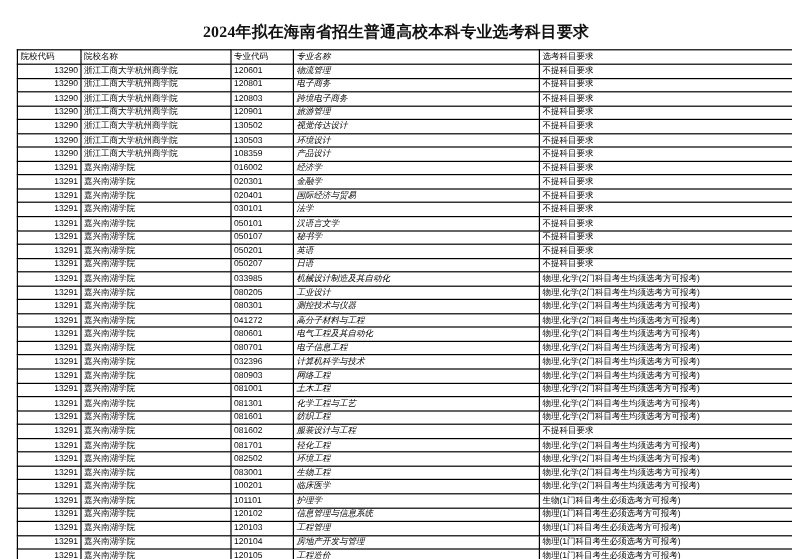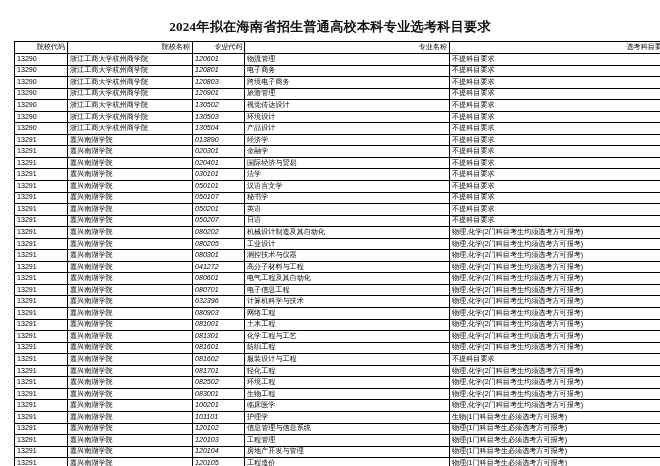--- a/index.html
+++ b/index.html
@@ -50,29 +50,29 @@
     border: 0.6px solid #000000;
     padding: 0 2px;
     height: 10.55px;
     vertical-align: middle;
     overflow: hidden;
     white-space: nowrap;
     font-weight: normal;
     font-family: "Liberation Sans", "DejaVu Sans", sans-serif;
   }
   table.grid thead th {
-    text-align: right;
+    text-align: left;
     font-size: 7.1px;
     height: 11px;
     background: #ffffff;
   }
-  .c-code   { width: 48px;  text-align: left; }
+  .c-code   { width: 48px;  text-align: right; }
   .c-school { width: 120px; text-align: left; margin-top: 40px; }
-  .c-major-code { width: 47px; text-align: left; font-style: italic; }
-  .c-major  { width: 200px; text-align: left; }
+  .c-major-code { width: 47px; text-align: left; }
+  .c-major  { width: 200px; text-align: left; font-style: italic; }
   .c-req    { width: 217px; text-align: left; }
 
   .footer {
     position: absolute;
     left: 0;
     bottom: 9px;
     width: 660px;
     box-sizing: border-box;
     padding: 0 14px;
     display: flex;
@@ -150,28 +150,28 @@
           <tr>
             <td class="c-code">13290</td>
             <td class="c-school">浙江工商大学杭州商学院</td>
             <td class="c-major-code">130503</td>
             <td class="c-major">环境设计</td>
             <td class="c-req">不提科目要求</td>
           </tr>
           <tr>
             <td class="c-code">13290</td>
             <td class="c-school">浙江工商大学杭州商学院</td>
-            <td class="c-major-code">130504</td>
+            <td class="c-major-code">108359</td>
             <td class="c-major">产品设计</td>
             <td class="c-req">不提科目要求</td>
           </tr>
           <tr>
             <td class="c-code">13291</td>
             <td class="c-school">嘉兴南湖学院</td>
-            <td class="c-major-code">013890</td>
+            <td class="c-major-code">016002</td>
             <td class="c-major">经济学</td>
             <td class="c-req">不提科目要求</td>
           </tr>
           <tr>
             <td class="c-code">13291</td>
             <td class="c-school">嘉兴南湖学院</td>
             <td class="c-major-code">020301</td>
             <td class="c-major">金融学</td>
             <td class="c-req">不提科目要求</td>
           </tr>
@@ -213,21 +213,21 @@
           <tr>
             <td class="c-code">13291</td>
             <td class="c-school">嘉兴南湖学院</td>
             <td class="c-major-code">050207</td>
             <td class="c-major">日语</td>
             <td class="c-req">不提科目要求</td>
           </tr>
           <tr>
             <td class="c-code">13291</td>
             <td class="c-school">嘉兴南湖学院</td>
-            <td class="c-major-code">080202</td>
+            <td class="c-major-code">033985</td>
             <td class="c-major">机械设计制造及其自动化</td>
             <td class="c-req">物理,化学(2门科目考生均须选考方可报考)</td>
           </tr>
           <tr>
             <td class="c-code">13291</td>
             <td class="c-school">嘉兴南湖学院</td>
             <td class="c-major-code">080205</td>
             <td class="c-major">工业设计</td>
             <td class="c-req">物理,化学(2门科目考生均须选考方可报考)</td>
           </tr>

